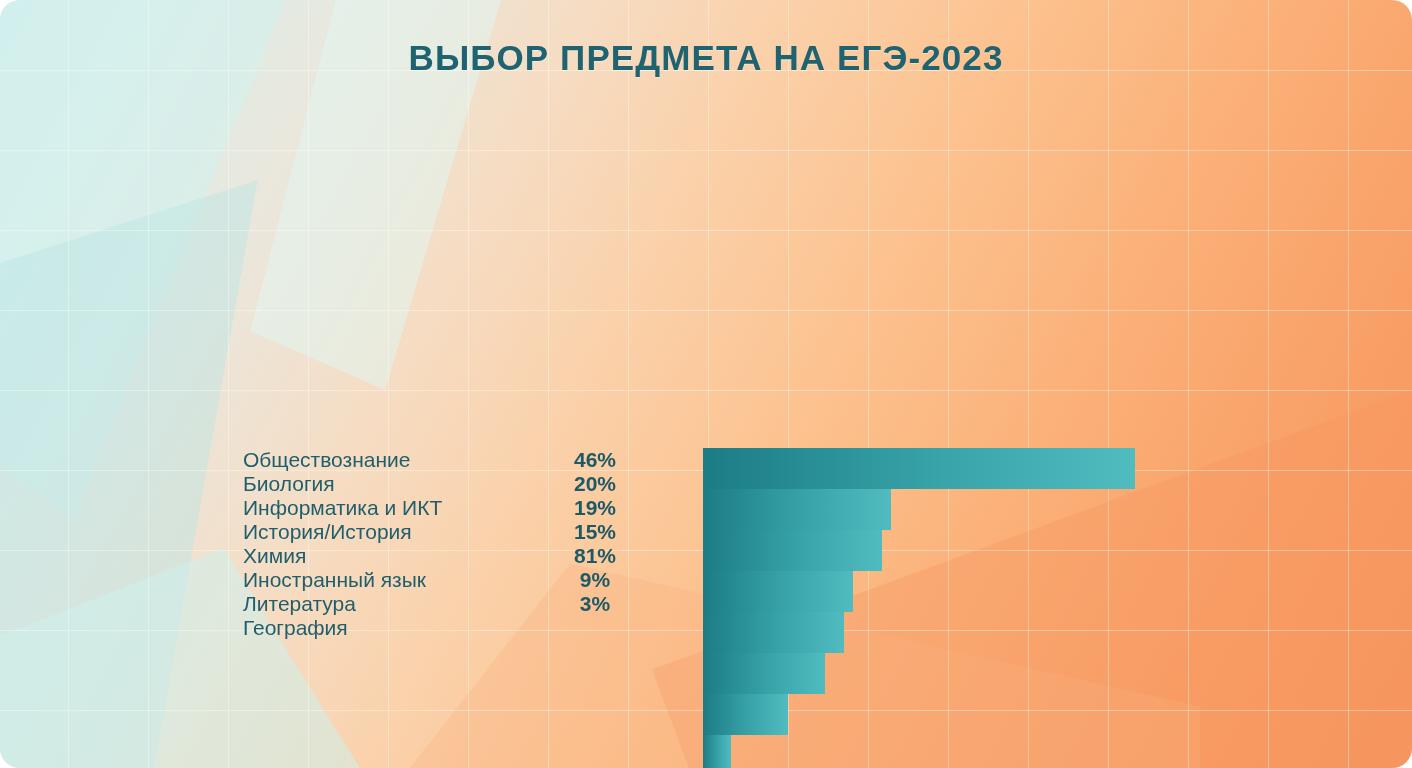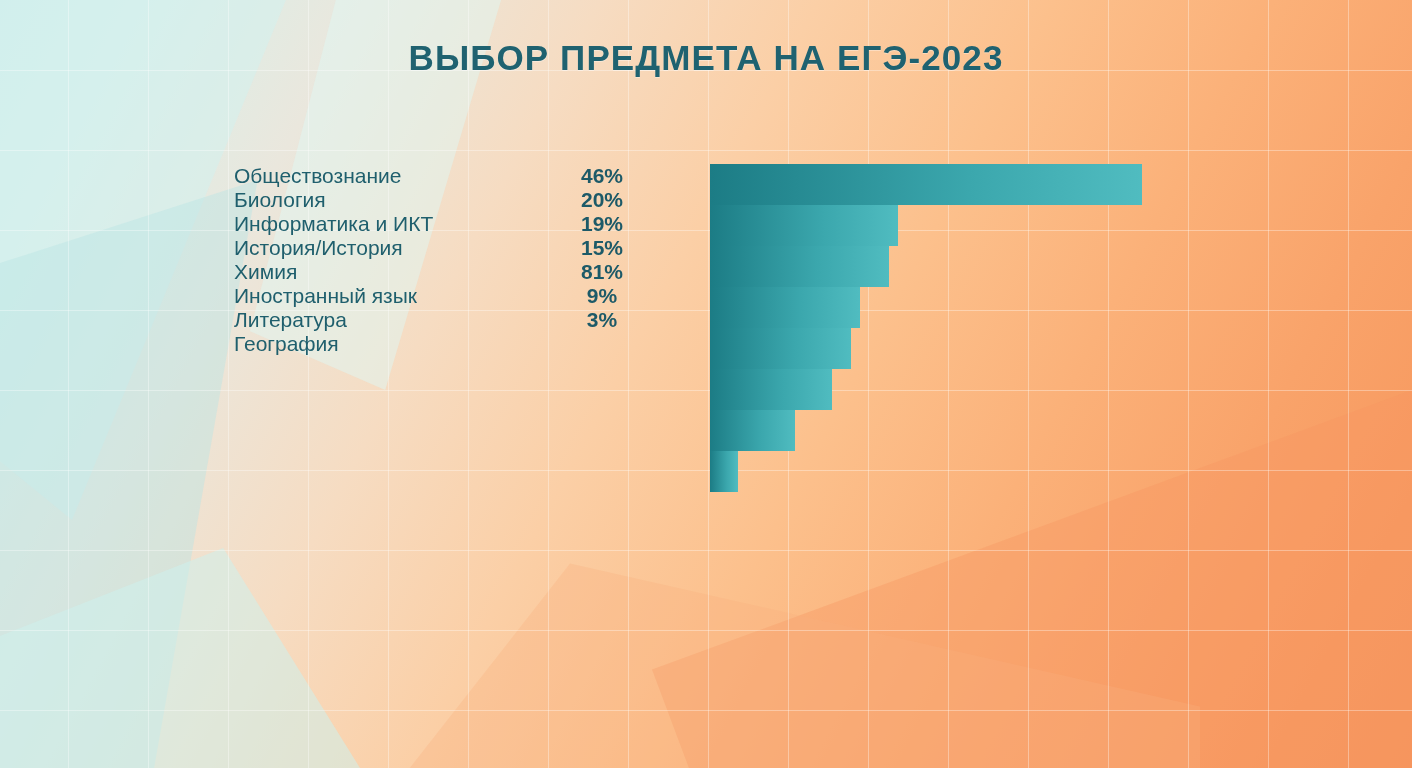--- a/index.html
+++ b/index.html
@@ -21,20 +21,21 @@
         #cfeeea 0%,
         #d8f0ea 8%,
         #eae7dd 20%,
         #f6dcc2 33%,
         #fbcfa6 45%,
         #fcc08c 58%,
         #fbb179 70%,
         #f9a36a 82%,
         #f79a60 92%,
         #f5955c 100%);
+    border-radius: 20px;
   }
   
   .grid-overlay {
     position: absolute;
     inset: 0;
     background-image:
       linear-gradient(to right, rgba(255,255,255,0.34) 1px, transparent 1px),
       linear-gradient(to bottom, rgba(255,255,255,0.34) 1px, transparent 1px);
     background-size: 80px 80px;
     background-position: -12px -10px;
@@ -102,37 +103,37 @@
     text-align: center;
     font-size: 35px;
     font-weight: bold;
     letter-spacing: 1.1px;
     color: #1f6270;
     text-shadow: 0 1px 0 rgba(255,255,255,0.35);
   }
 
   .panel {
     position: absolute;
-    left: 190px;
+    left: 199px;
     top: 130px;
     width: 1018px;
     height: 568px;
     display: flex;
-    align-items: flex-start;
+    align-items: center;
   }
   .col-labels {
     width: 332px;
     background: rgba(255, 255, 255, 0.56);
     position: relative;
   }
   .col-values {
     width: 124px;
     background: rgba(255, 255, 255, 0.30);
     position: relative;
-    margin-left: 18px;
+    margin-left: 2px;
   }
   .col-bars {
     flex: 1;
     background: rgba(255, 255, 255, 0.22);
     position: relative;
     margin-left: 8px;
   }
 
   .rows {
     position: absolute;

